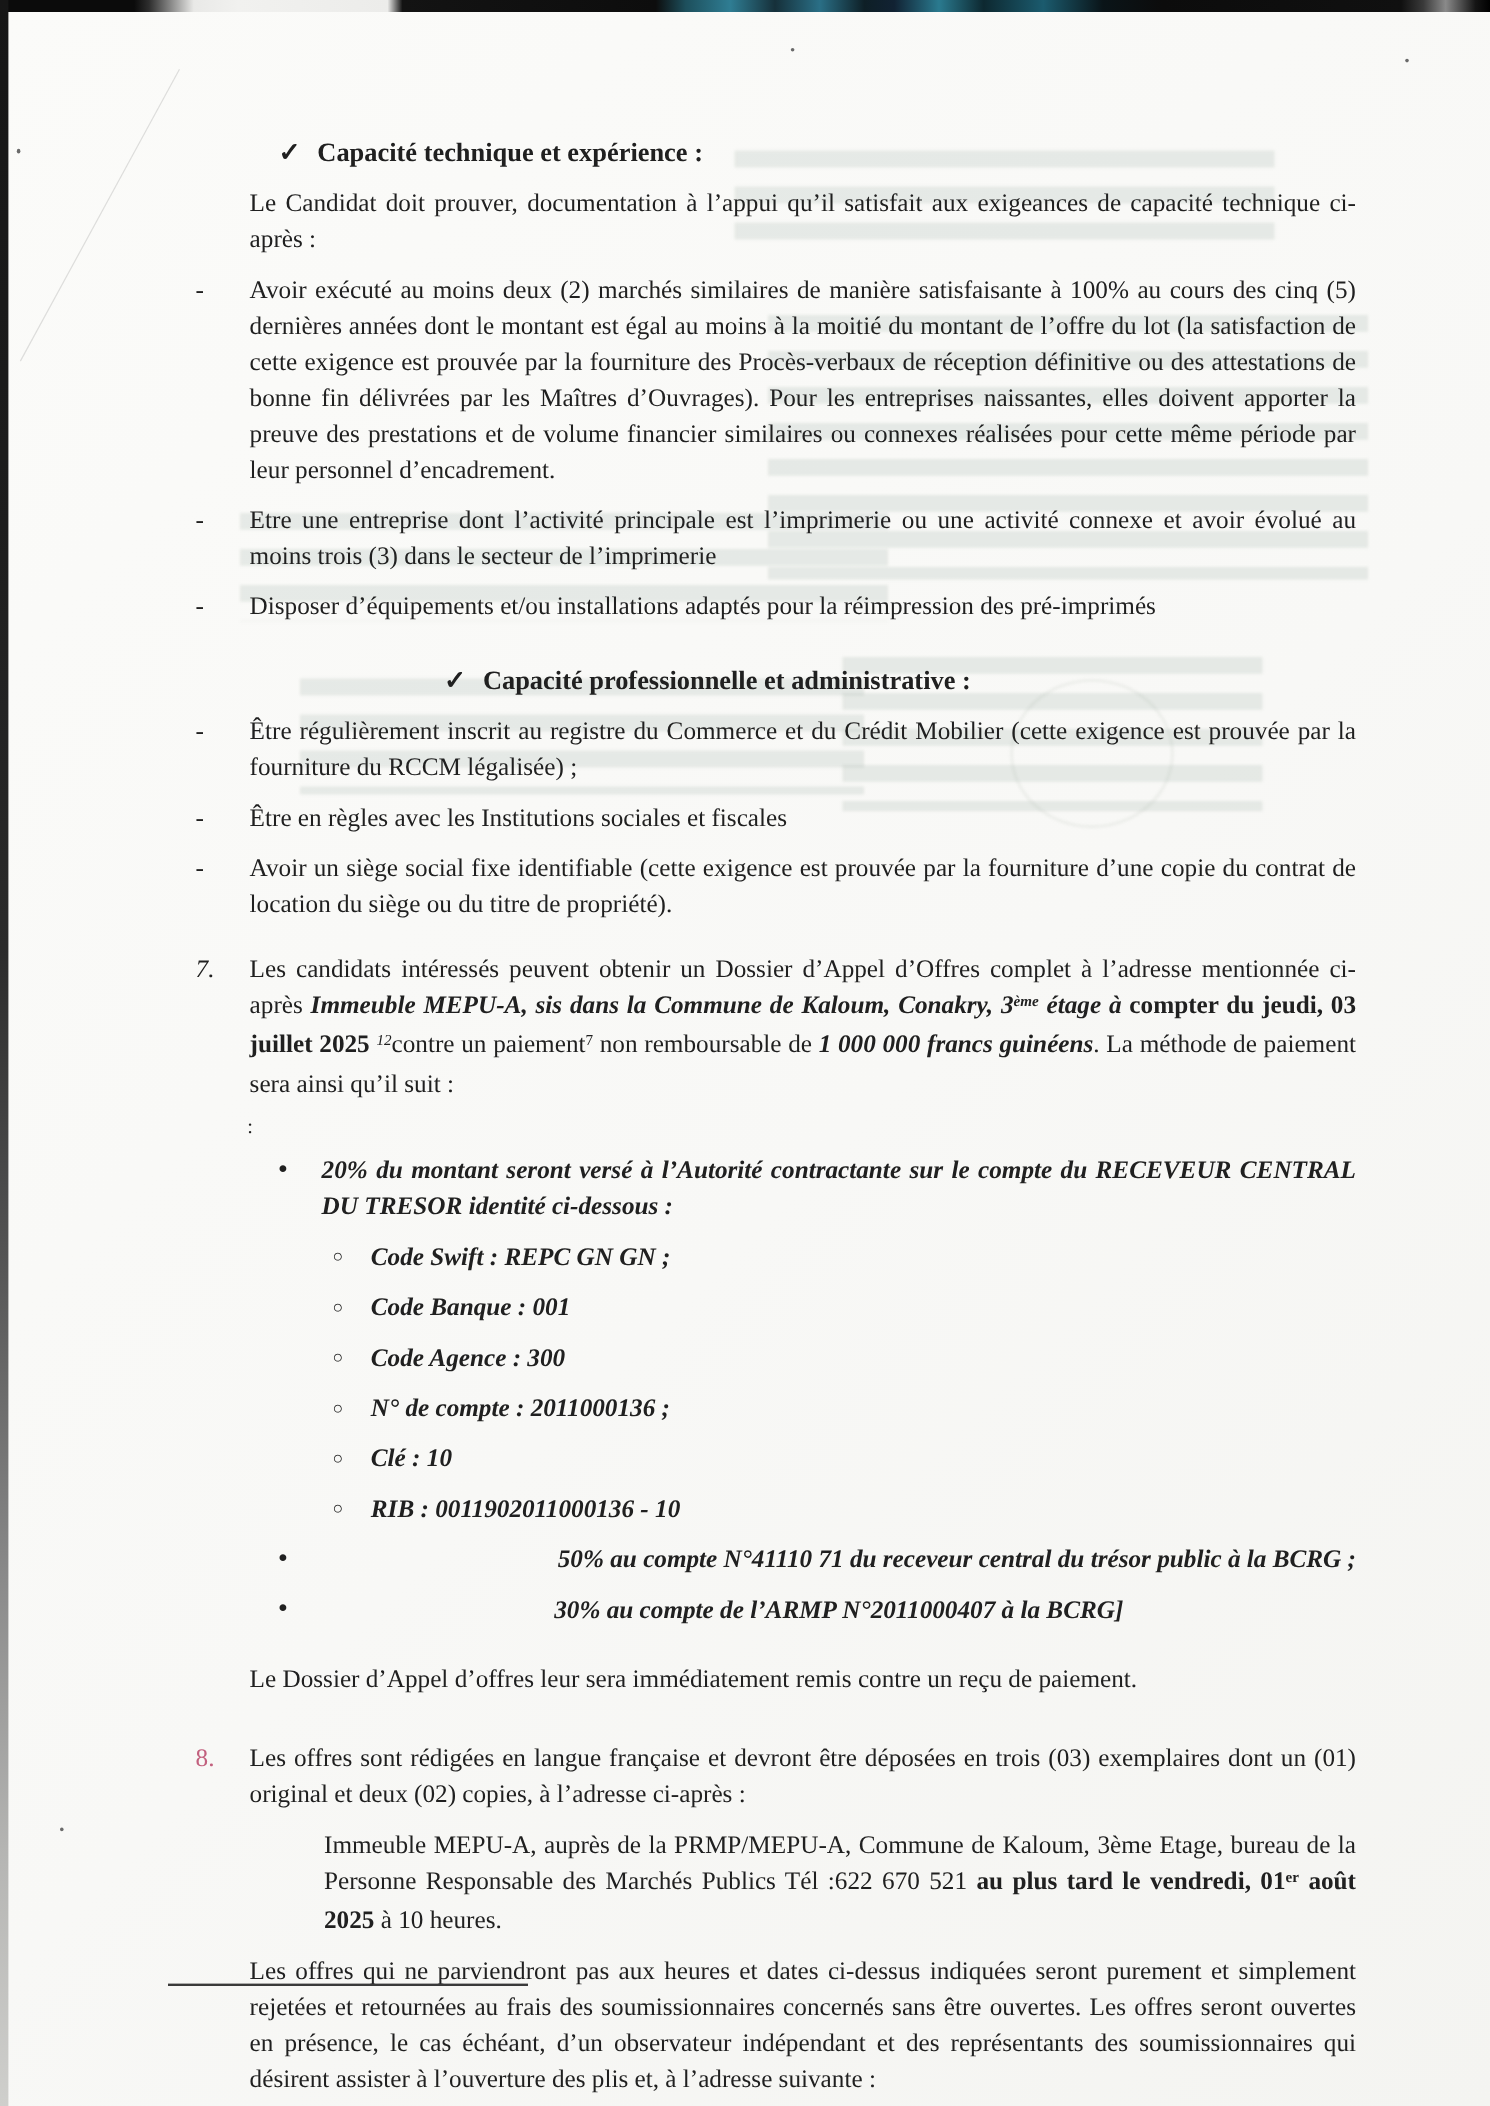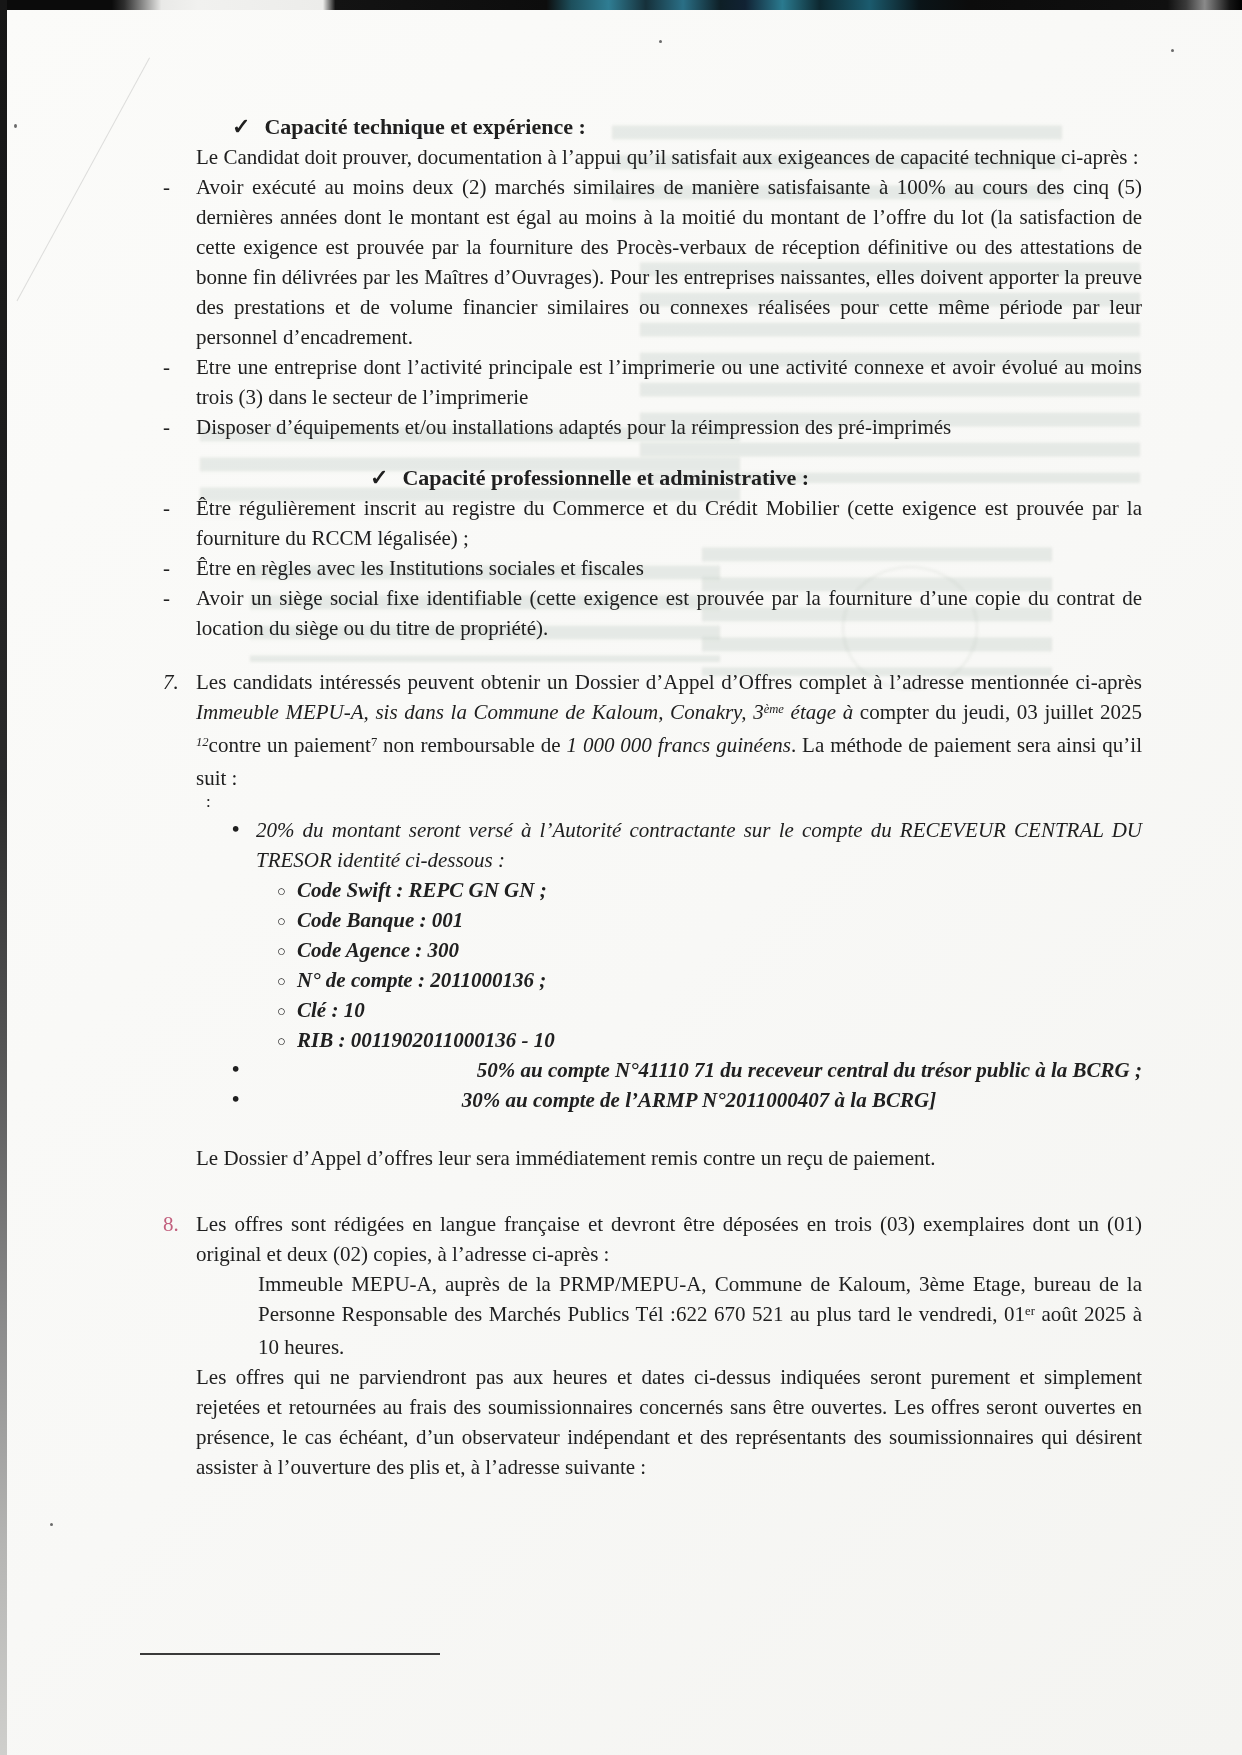--- a/index.html
+++ b/index.html
@@ -48,38 +48,38 @@
   .footnote-rule{
     position:absolute;left:140px;top:1653px;width:300px;height:2px;
     background:#3a3a3a;
   }
   
   .content{
     position:absolute;left:196px;top:112px;width:946px;
     font-size:21px;line-height:30px;text-align:justify;
   }
   .h1{font-weight:700;text-align:left;margin:0 0 0 36px;font-size:22px;}
-  .h2{font-weight:700;text-align:left;margin:21px 0 0 174px;font-size:22px;}
+  .h2{font-weight:700;text-align:left;margin:32px 0 0 174px;font-size:22px;}
   .check{display:inline-block;margin-right:14px;font-weight:700;}
-  p{margin:0;}
+  p{margin:12px;}
   .li{position:relative;}
   .li .marker{position:absolute;left:-33px;top:0;text-align:left;}
   .num-item{position:relative;}
   .num-item .marker{position:absolute;left:-33px;top:0;font-style:italic;}
   .mt24{margin-top:24px;}
   .mt28{margin-top:28px;}
   .mt36{margin-top:36px;}
   .colon-line{margin:0 0 4px 10px;font-size:17px;line-height:18px;text-align:left;}
   .pay-bullet{margin-left:60px;font-weight:700;font-style:italic;position:relative;}
   .pay-bullet .marker{position:absolute;left:-24px;top:-1px;font-style:normal;}
   .sub-list{margin-left:101px;font-weight:700;font-style:italic;}
   .sub-item{position:relative;text-align:left;}
   .sub-item .marker{position:absolute;left:-20px;top:1px;font-size:0.7em;font-style:normal;}
   .indent-block{margin-left:62px;}
-  .b{font-weight:400;}
+  .b{font-weight:700;}
   .i{font-style:italic;}
   .sup{font-size:0.6em;position:relative;top:-0.5em;}
 </style>
 </head>
 <body>
 
 <div class="scan">
 
   <div class="top-edge"></div>
   <div class="left-edge"></div>

